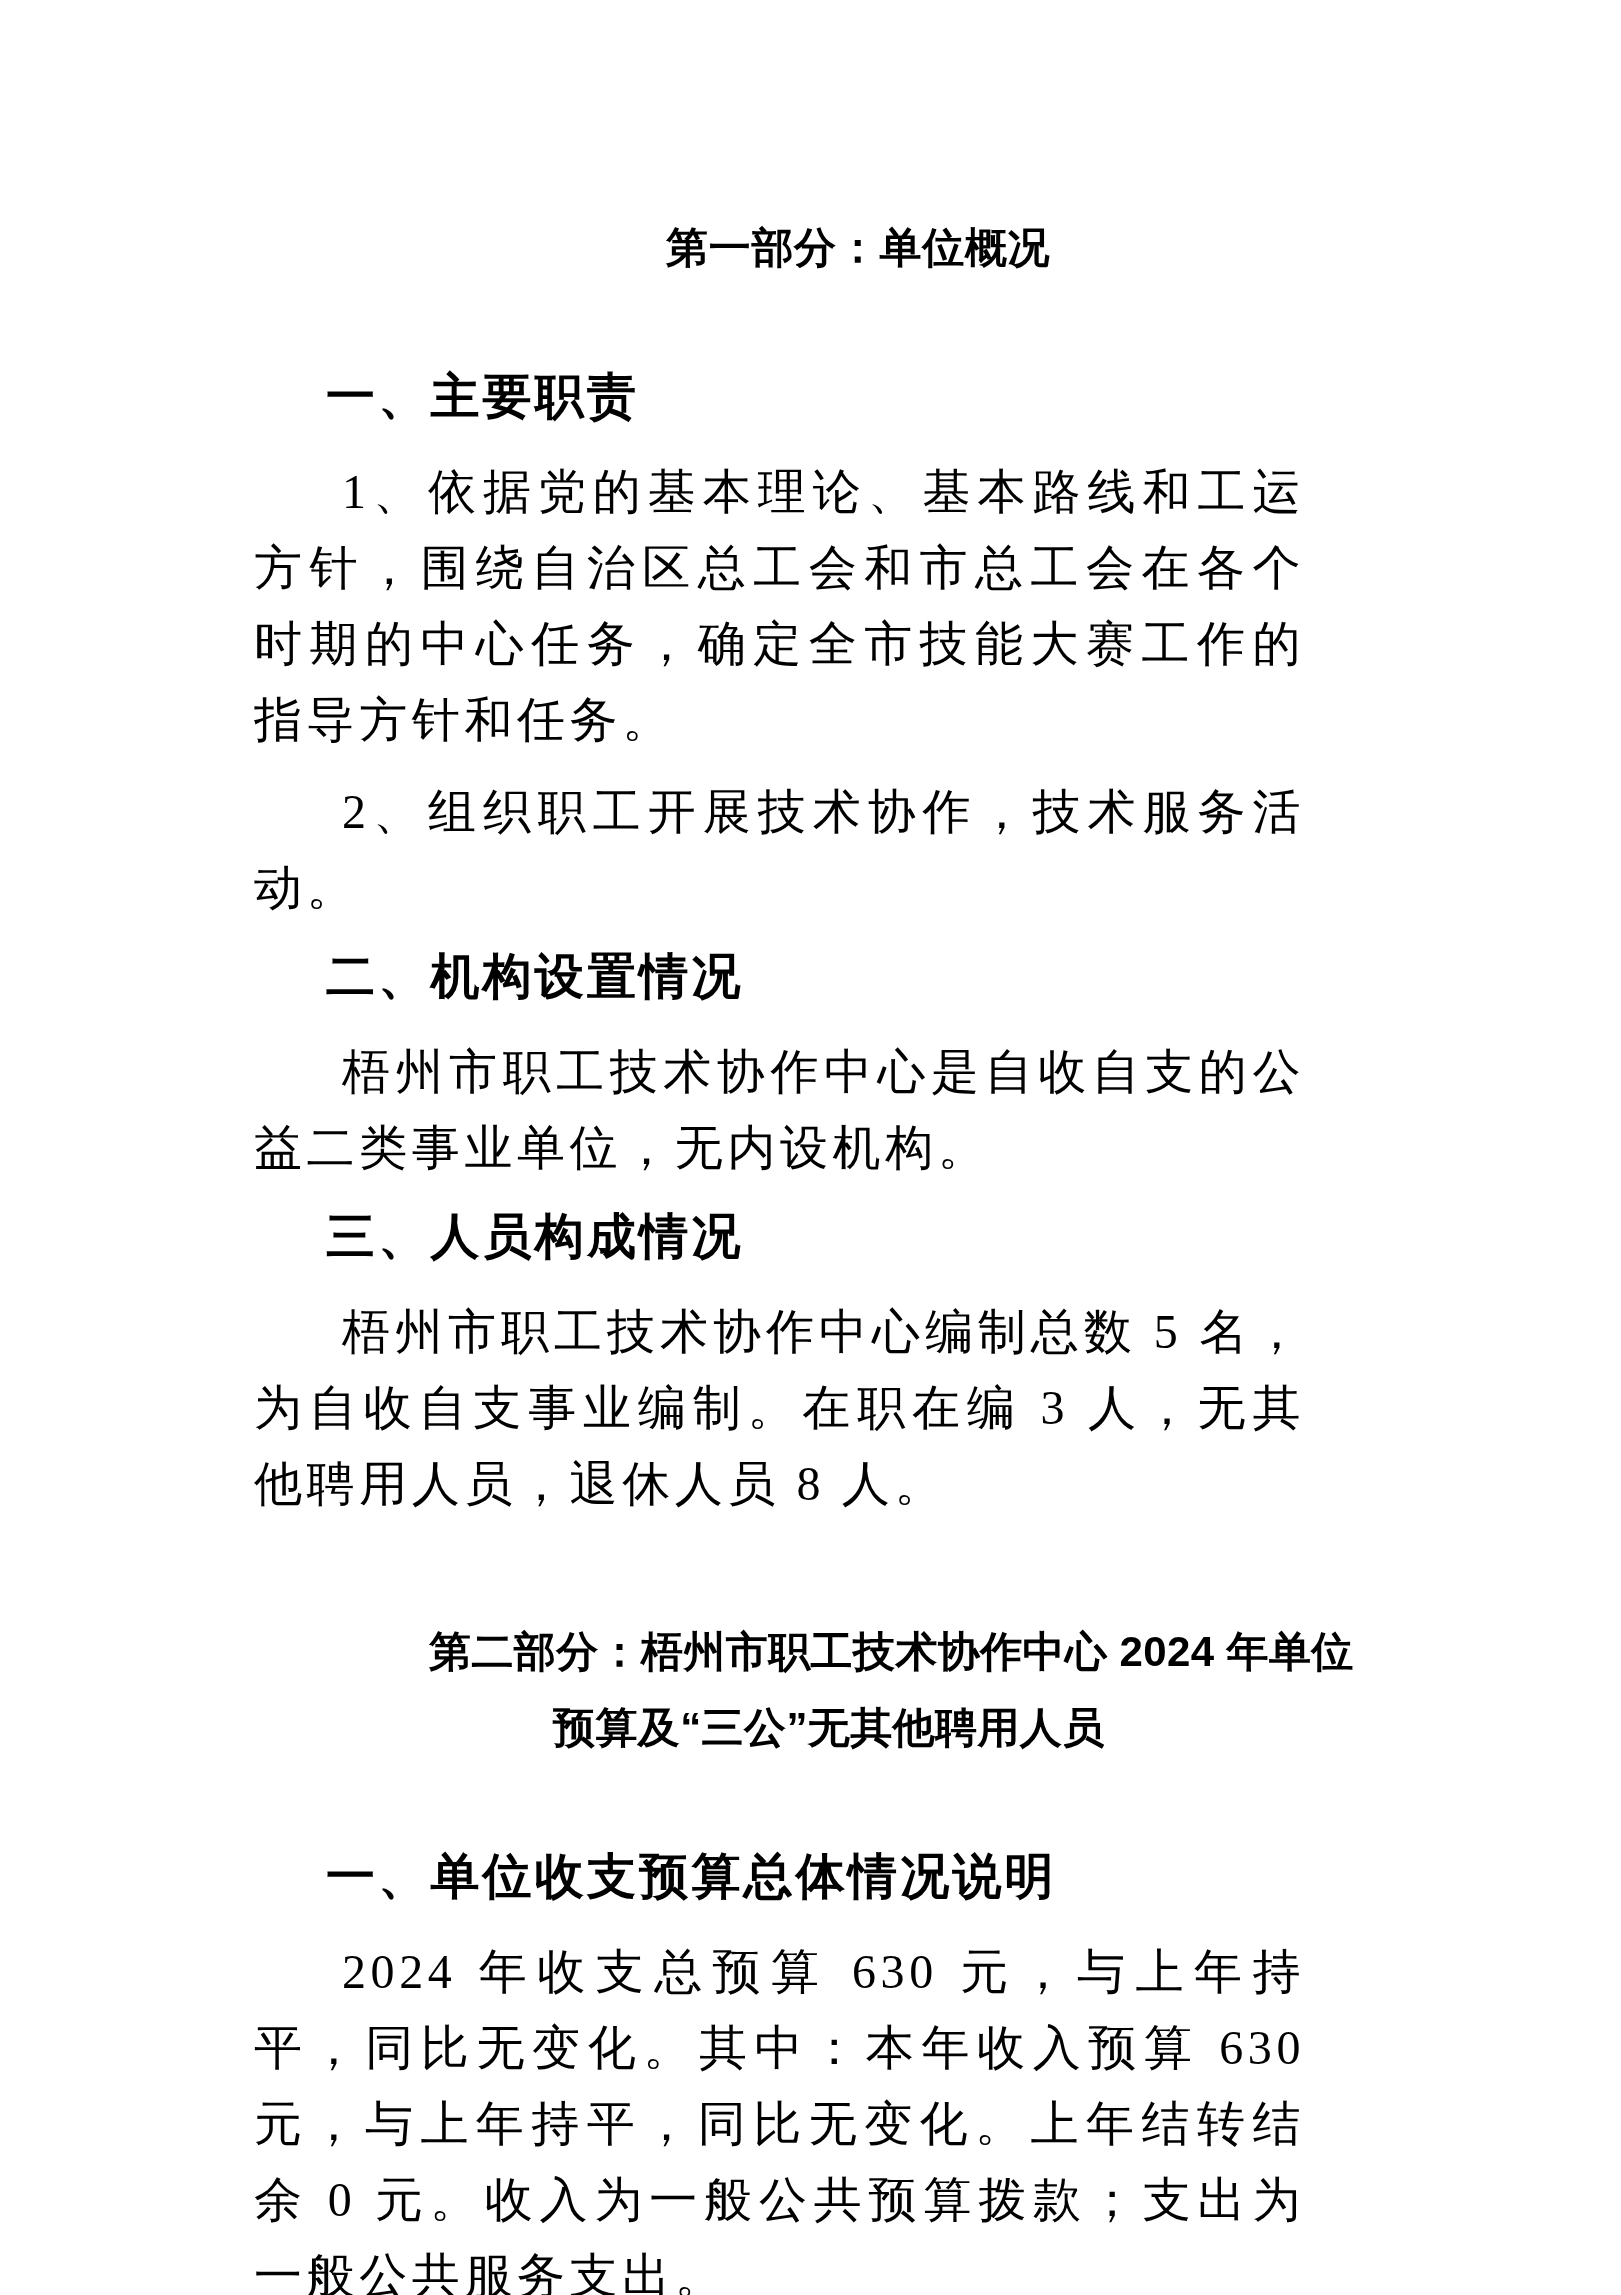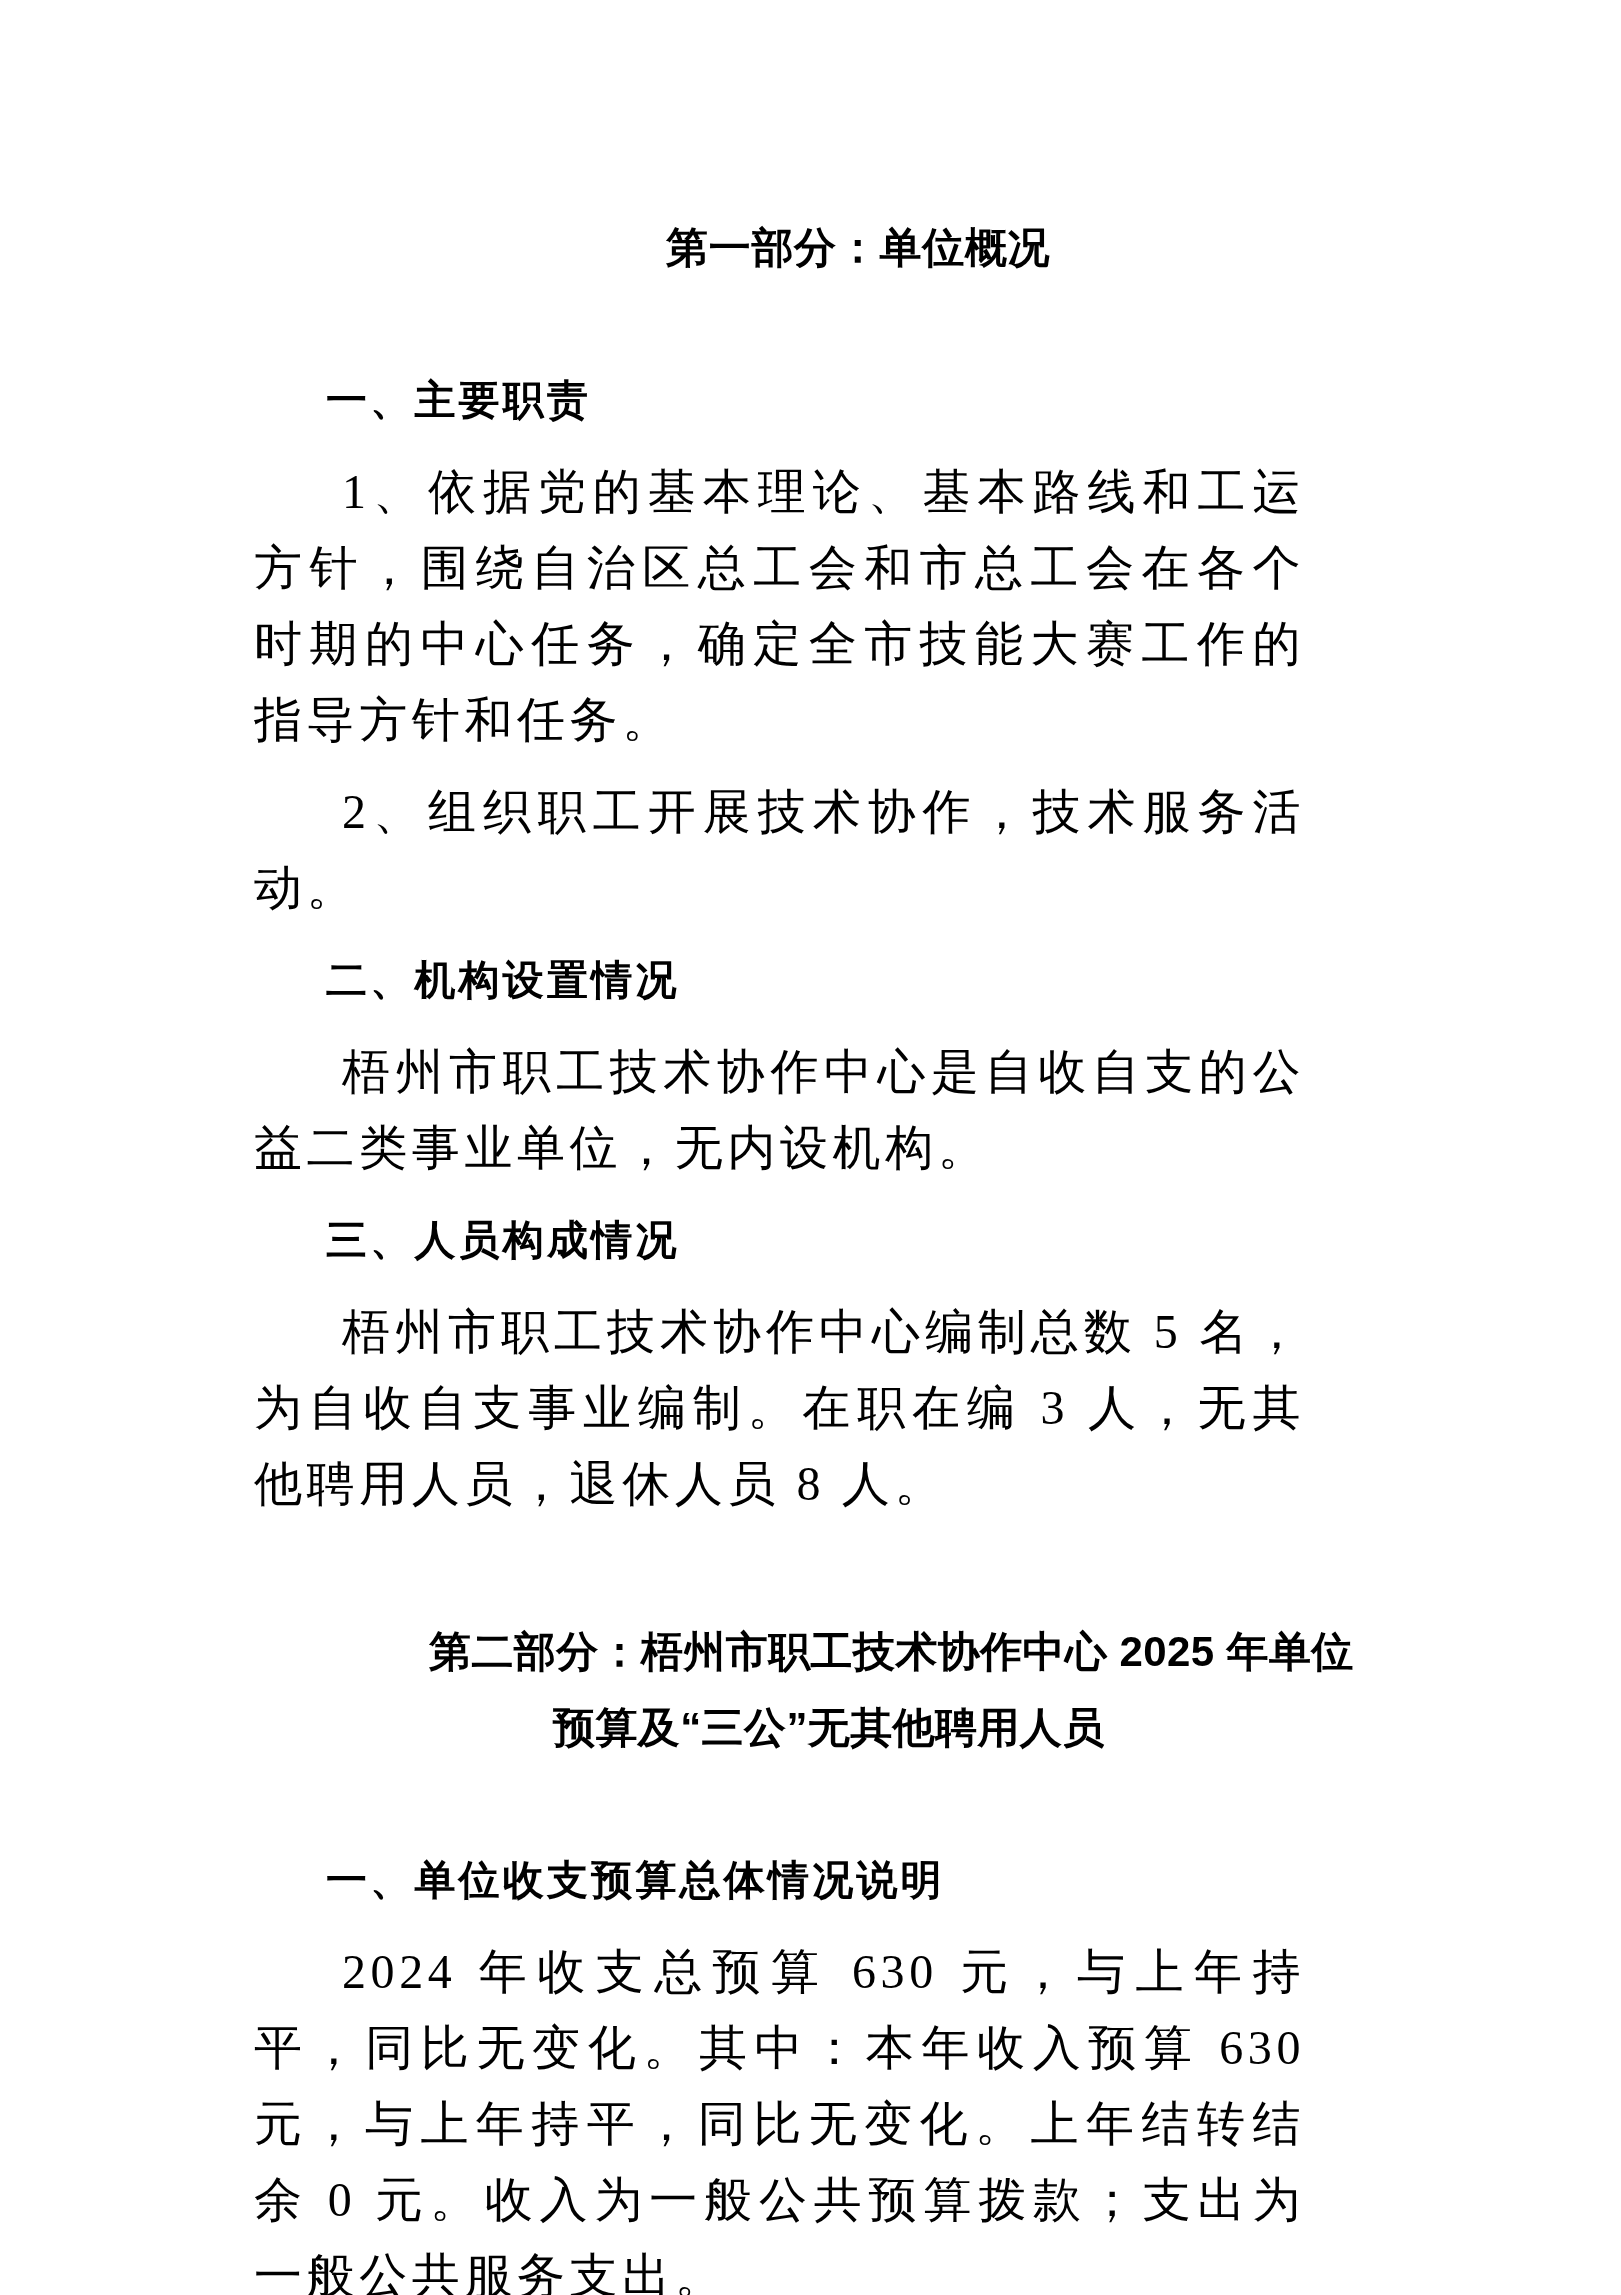--- a/index.html
+++ b/index.html
@@ -24,23 +24,23 @@
     line-height: 76px;
     letter-spacing: 4.6px;
     text-align: justify;
     text-align-last: left;
     text-indent: 88px;
     margin: 16px;
     word-break: break-all;
   }
   
   .sec-heading {
-    font-family: Liberation Sans, sans-serif;
+    font-family: Liberation Mono, monospace;
     font-weight: bold;
-    font-size: 41px;
+    font-size: 49px;
     line-height: 76px;
     letter-spacing: 3.2px;
     text-indent: 88px;
     margin: 0;
     white-space: nowrap;
   }
   
   .part-title {
     font-family: "Liberation Sans", "DejaVu Sans", sans-serif;
     font-weight: bold;
@@ -76,21 +76,21 @@
   <div class="sec-heading">二、机构设置情况</div>
 
   <p class="para">梧州市职工技术协作中心是自收自支的公益二类事业单位，无内设机构。</p>
 
   <div class="sec-heading">三、人员构成情况</div>
 
   <p class="para">梧州市职工技术协作中心编制总数 5 名，为自收自支事业编制。在职在编 3 人，无其他聘用人员，退休人员 8 人。</p>
 
   <div class="blank-line"></div>
 
-  <div class="part-title part2-title-line1">第二部分：梧州市职工技术协作中心 2025 年单位</div>
+  <div class="part-title part2-title-line1">第二部分：梧州市职工技术协作中心 2024 年单位</div>
 
   <div class="part-title part2-title-line2">预算及“三公”无其他聘用人员</div>
 
   <div class="blank-line"></div>
 
   <div class="sec-heading">一、单位收支预算总体情况说明</div>
 
   <p class="para">2024 年收支总预算 630 元，与上年持平，同比无变化。其中：本年收入预算 630 元，与上年持平，同比无变化。上年结转结余 0 元。收入为一般公共预算拨款；支出为一般公共服务支出。</p>
 
 </div>

